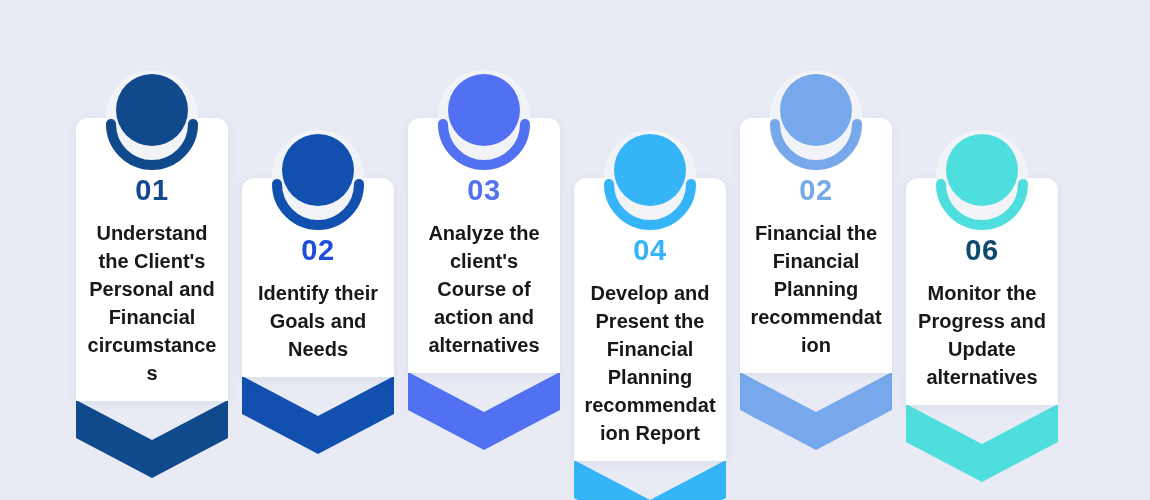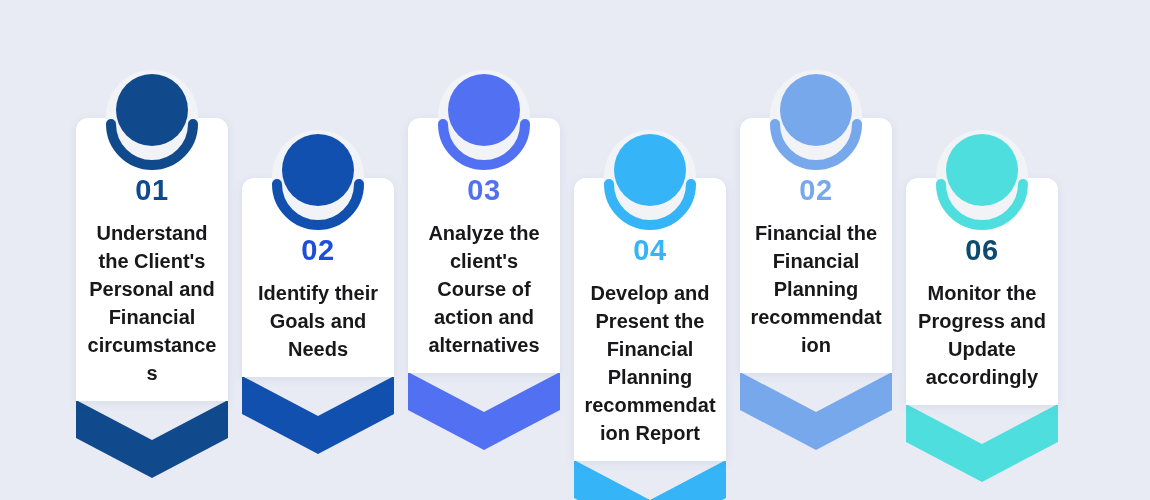--- a/index.html
+++ b/index.html
@@ -186,19 +186,19 @@
     <div class="step low" style="left: 906px;">
       <div class="badge">
         <div class="halo" style="background: rgb(242, 243, 247);"></div>
         <svg class="arc" viewBox="0 0 100 100">
           <path d="M 9 50 A 41 41 0 0 0 91 50" fill="none" stroke-width="10" stroke-linecap="round" stroke="#4fdede"></path>
         </svg>
         <div class="disc" style="background: rgb(79, 222, 222);"></div>
       </div>
       <div class="card">
         <div class="card-number" style="color: #0c4a6e;">06</div>
-        <div class="card-text">Monitor the Progress and Update accordingly</div>
+        <div class="card-text">Monitor the Progress and Update alternatives</div>
       </div>
       <svg class="chevron" viewBox="0 0 152 78" preserveAspectRatio="none">
         <path d="M 0 0 L 76 40 L 152 0 L 152 38 L 76 78 L 0 38 Z" fill="#4fdede"></path>
       </svg>
     </div>
   </div>
 
 </body></html>

